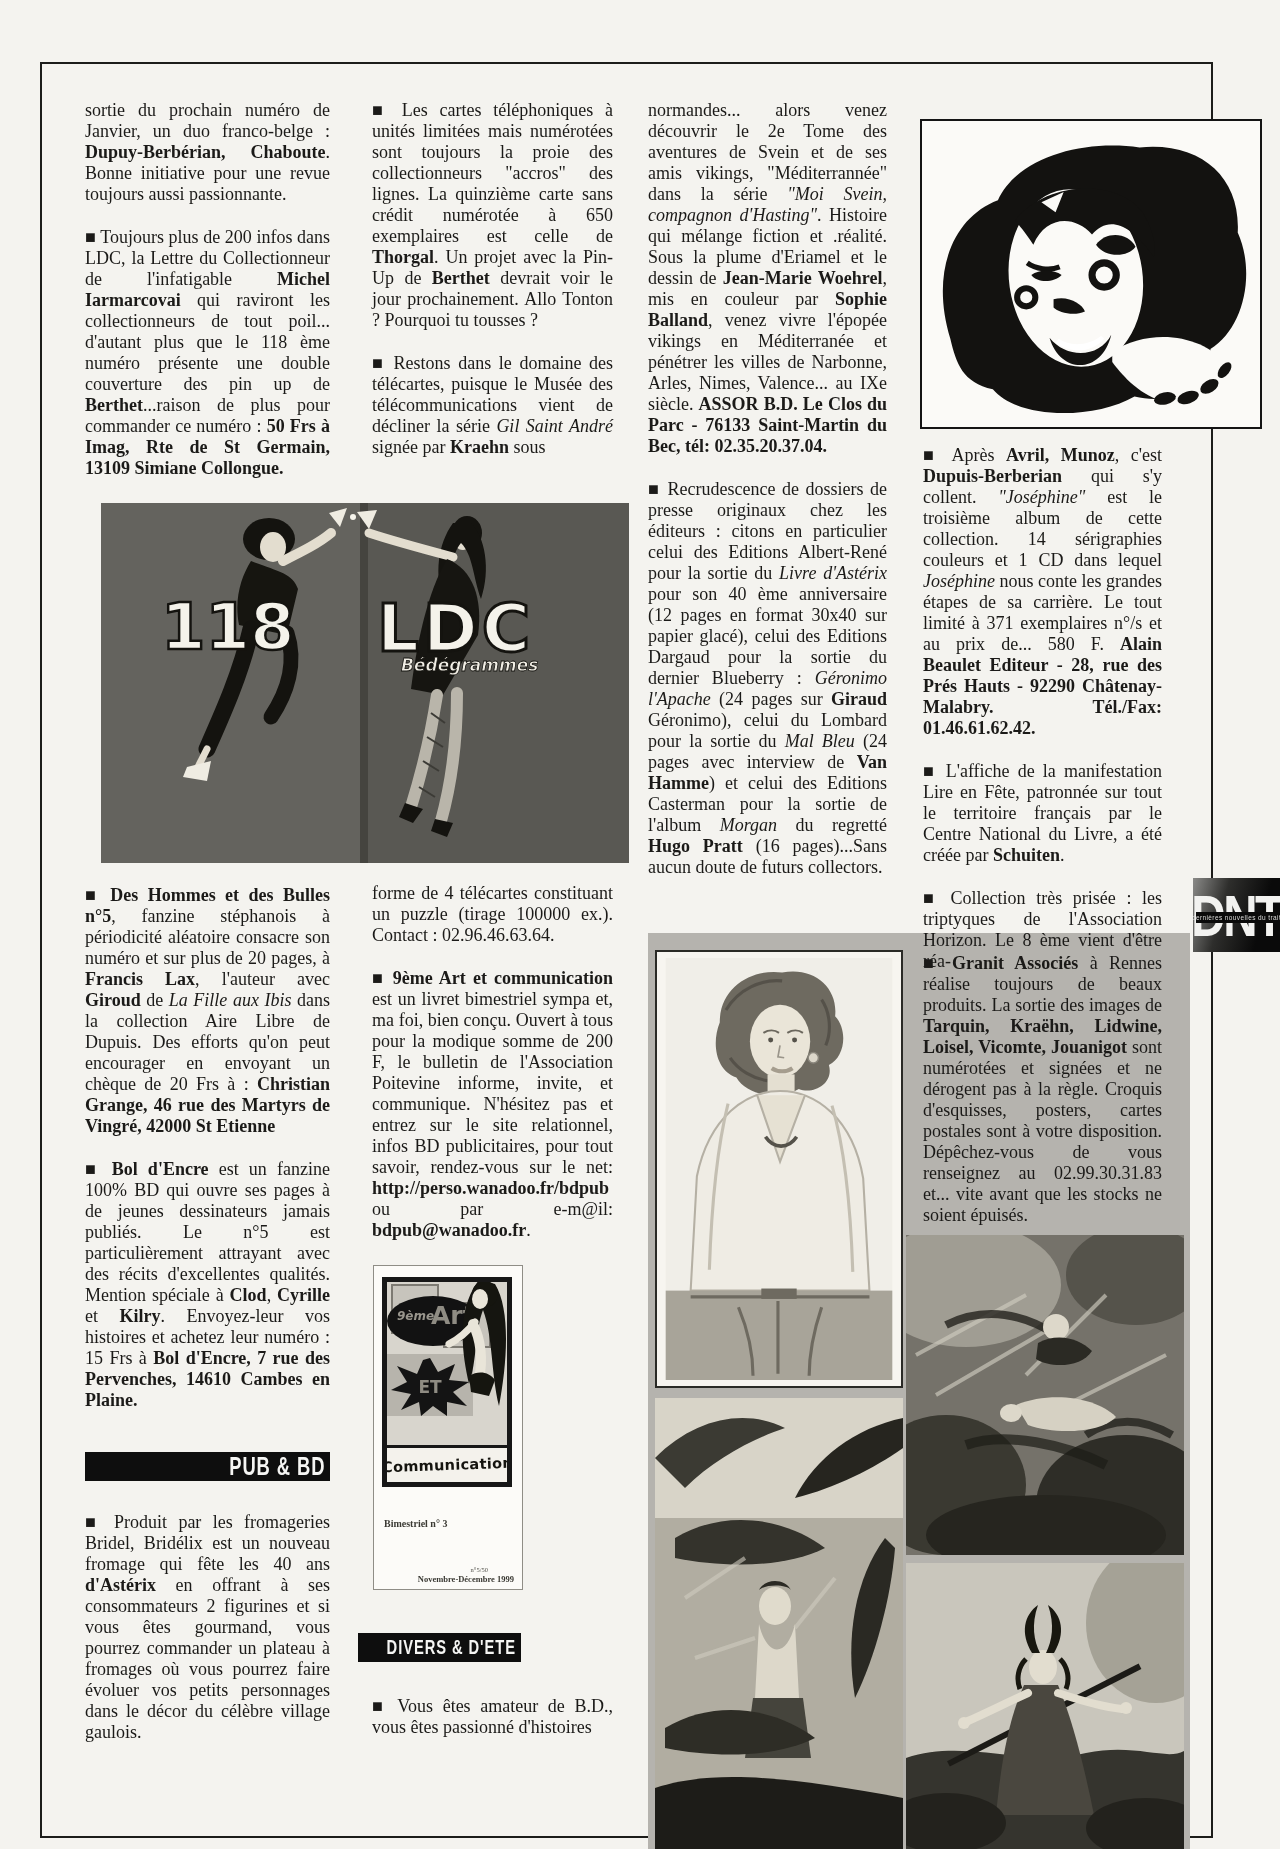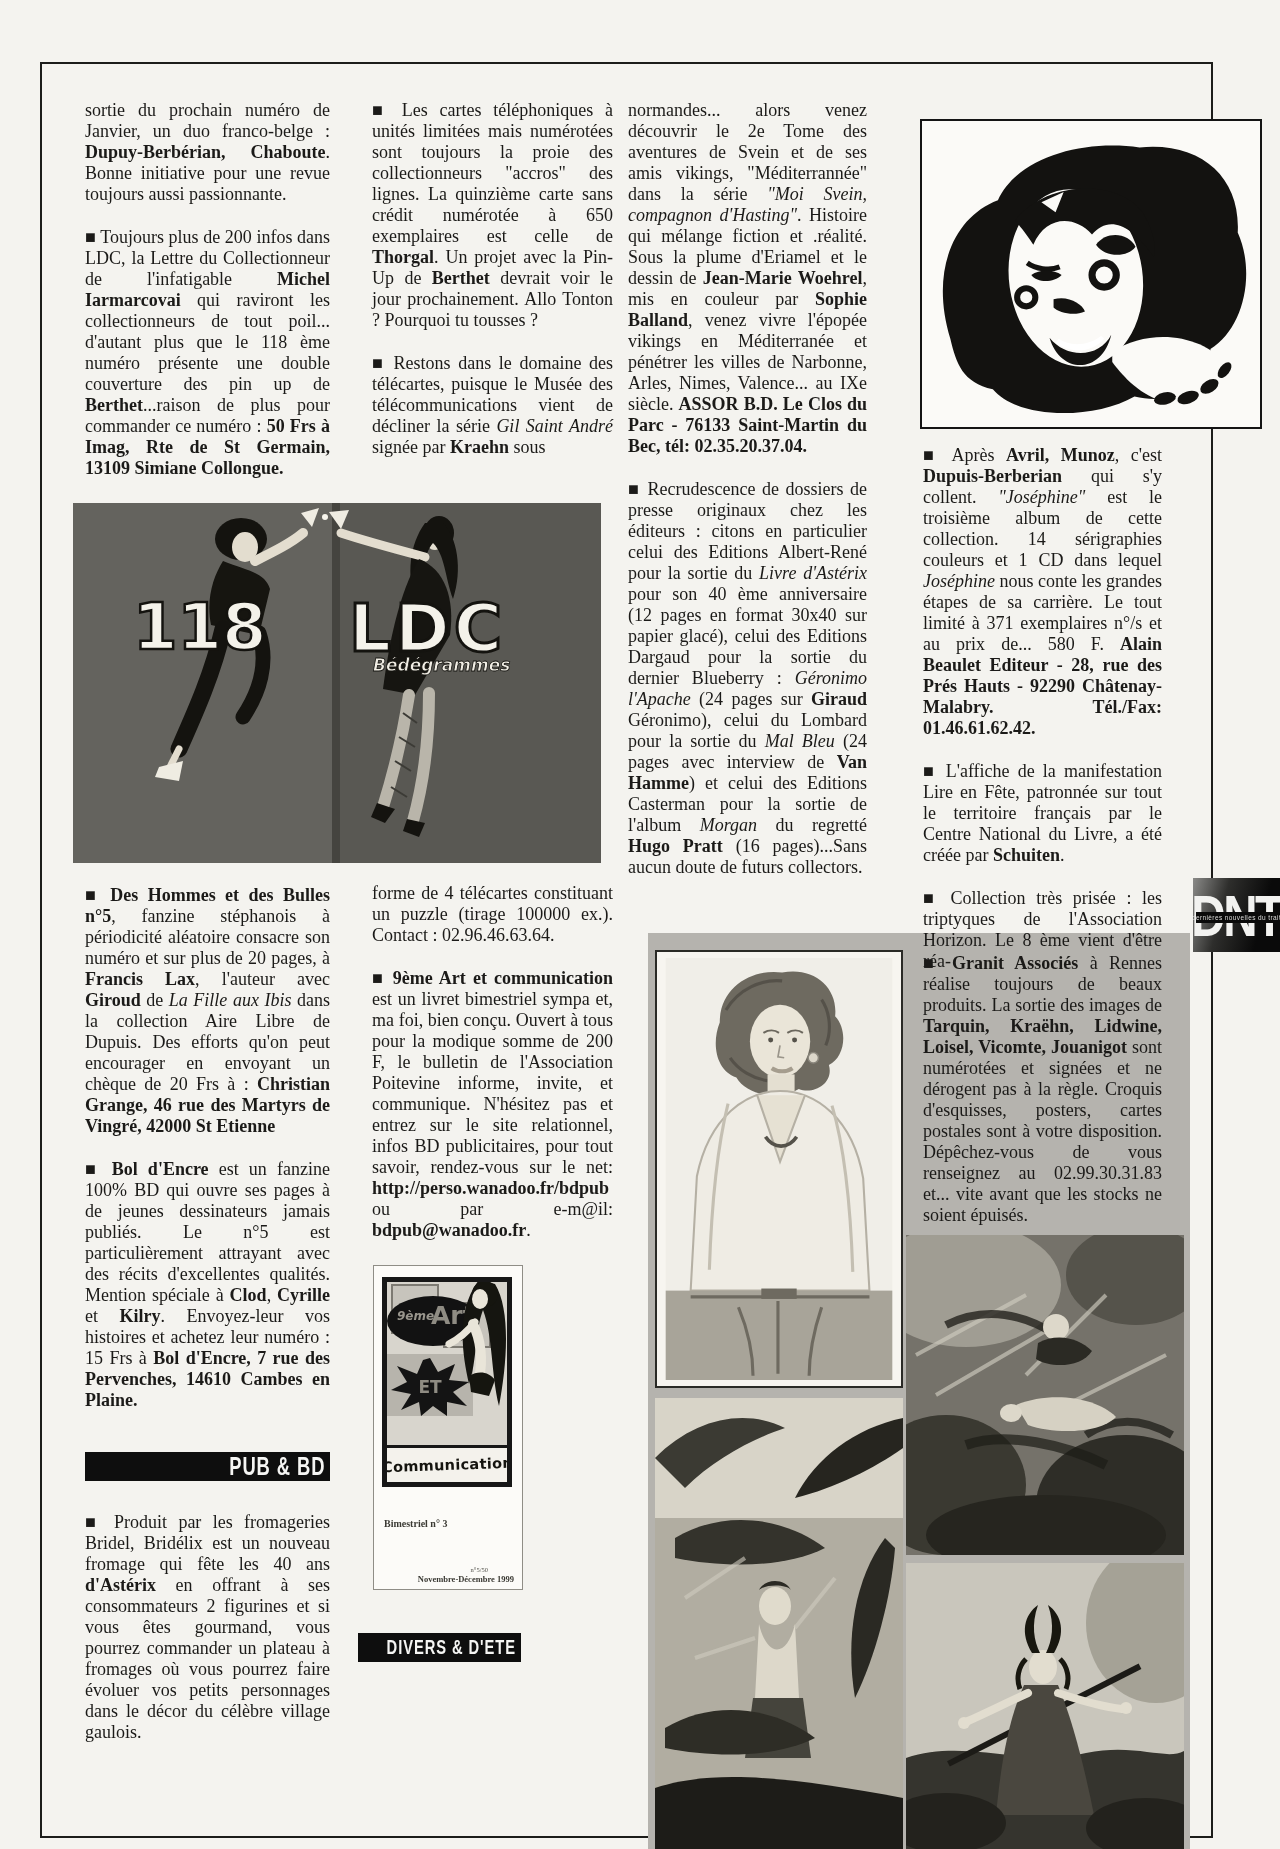--- a/index.html
+++ b/index.html
@@ -15,21 +15,21 @@
 
   .bar{position:absolute;z-index:2;height:29px;background:#0e0e0e;display:flex;align-items:center;justify-content:flex-end;}
   .bar span{color:#f5f5f3;font-family:"Liberation Sans",sans-serif;font-weight:700;font-size:20px;
             letter-spacing:1px;transform:scaleY(1.25) scaleX(0.92);white-space:nowrap;}
   .bar.small span{font-size:16px;}
 
   .img{position:absolute;z-index:3;}
   .img svg{display:block;width:100%;height:100%;}
 
   .face-box{left:920px;top:119px;width:338px;height:306px;background:#fbfaf7;border:2px solid #141414;}
-  .ldc-box{left:73px;top:503px;width:528px;height:360px;}
+  .ldc-box{left:101px;top:503px;width:528px;height:360px;}
   .portrait-box{left:655px;top:950px;width:232px;height:422px;background:#f7f5f0;border:2px solid #2a2a26;padding:6px;}
   .jungle1-box{left:906px;top:1235px;width:278px;height:320px;}
   .sorceress-box{left:906px;top:1563px;width:278px;height:286px;}
   .jungle2-box{left:655px;top:1398px;width:248px;height:451px;}
 
   .dnt{position:absolute;left:1193px;top:878px;width:87px;height:74px;z-index:4;overflow:hidden;
        background:linear-gradient(105deg,#8a8a88 0%,#2e2e2c 35%,#0a0a0a 75%);}
   .dnt-letters{position:absolute;left:0;top:0;width:100%;height:100%;display:flex;align-items:center;justify-content:center;
        font-family:"Liberation Sans",sans-serif;font-weight:700;font-size:58px;color:#f2f2f0;
        transform:scaleX(0.82);letter-spacing:-3px;}
@@ -82,22 +82,25 @@
       <p><span>■ Les cartes téléphoniques à unités limitées mais numérotées sont toujours la proie des collectionneurs "accros" des lignes. La quinzième carte sans crédit numérotée à 650 exemplaires est celle de </span><span class="bold">Thorgal</span><span>. Un projet avec la Pin-Up de </span><span class="bold">Berthet</span><span> devrait voir le jour prochainement. Allo Tonton ? Pourquoi tu tousses ?</span></p>
       <p><span>■ Restons dans le domaine des télécartes, puisque le Musée des télécommunications vient de décliner la série </span><span class="ital">Gil Saint André</span><span> signée par </span><span class="bold">Kraehn</span><span> sous</span></p>
     </section>
   <section class="col" style="left:372px;top:883px;width:241px;">
       <p><span>forme de 4 télécartes constituant un puzzle (tirage 100000 ex.). Contact : 02.96.46.63.64.</span></p>
       <p><span>■ </span><span class="bold">9ème Art et communication</span><span> est un livret bimestriel sympa et, ma foi, bien conçu. Ouvert à tous pour la modique somme de 200 F, le bulletin de l'Association Poitevine informe, invite, et communique. N'hésitez pas et entrez sur le site relationnel, infos BD publicitaires, pour tout savoir, rendez-vous sur le net: </span><span class="bold">http://perso.wanadoo.fr/bdpub</span><span> ou par e-m@il: </span><span class="bold">bdpub@wanadoo.fr</span><span>.</span></p>
     </section>
   <div class="bar small" style="left:358px;top:1633px;width:163px;">
     <span>DIVERS &amp; D'ETE</span>
   </div>
-
-  <section class="col" style="left:628px;top:100px;width:239px;">
+  <section class="col" style="left:372px;top:1696px;width:241px;">
+      <p><span>■ Vous êtes amateur de B.D., vous êtes passionné d'histoires</span></p>
+    </section>
+
+  <section class="col" style="left:648px;top:100px;width:239px;">
       <p><span>normandes... alors venez découvrir le 2e Tome des aventures de Svein et de ses amis vikings, "Méditerrannée" dans la série </span><span class="ital">"Moi Svein, compagnon d'Hasting"</span><span>. Histoire qui mélange fiction et .réalité. Sous la plume d'Eriamel et le dessin de </span><span class="bold">Jean-Marie Woehrel</span><span>, mis en couleur par </span><span class="bold">Sophie Balland</span><span>, venez vivre l'épopée vikings en Méditerranée et pénétrer les villes de Narbonne, Arles, Nimes, Valence... au IXe siècle. </span><span class="bold">ASSOR B.D. Le Clos du Parc - 76133 Saint-Martin du Bec, tél: 02.35.20.37.04.</span></p>
       <p><span>■ Recrudescence de dossiers de presse originaux chez les éditeurs : citons en particulier celui des Editions Albert-René pour la sortie du </span><span class="ital">Livre d'Astérix</span><span> pour son 40 ème anniversaire (12 pages en format 30x40 sur papier glacé), celui des Editions Dargaud pour la sortie du dernier Blueberry : </span><span class="ital">Géronimo l'Apache</span><span> (24 pages sur </span><span class="bold">Giraud</span><span> Géronimo), celui du Lombard pour la sortie du </span><span class="ital">Mal Bleu</span><span> (24 pages avec interview de </span><span class="bold">Van Hamme</span><span>) et celui des Editions Casterman pour la sortie de l'album </span><span class="ital">Morgan</span><span> du regretté </span><span class="bold">Hugo Pratt</span><span> (16 pages)...Sans aucun doute de futurs collectors.</span></p>
     </section>
 
   <section class="col" style="left:923px;top:445px;width:239px;">
       <p><span>■ Après </span><span class="bold">Avril, Munoz</span><span>, c'est </span><span class="bold">Dupuis-Berberian</span><span> qui s'y collent. </span><span class="ital">"Joséphine"</span><span> est le troisième album de cette collection. 14 sérigraphies couleurs et 1 CD dans lequel </span><span class="ital">Joséphine</span><span> nous conte les grandes étapes de sa carrière. Le tout limité à 371 exemplaires n°/s et au prix de... 580 F. </span><span class="bold">Alain Beaulet Editeur - 28, rue des Prés Hauts - 92290 Châtenay-Malabry. Tél./Fax: 01.46.61.62.42.</span></p>
       <p><span>■ L'affiche de la manifestation Lire en Fête, patronnée sur tout le territoire français par le Centre National du Livre, a été créée par </span><span class="bold">Schuiten</span><span>.</span></p>
       <p><span>■ Collection très prisée : les triptyques de l'Association Horizon. Le 8 ème vient d'être réa-</span></p>
     </section>
   <section class="col" style="left:923px;top:953px;width:239px;">

